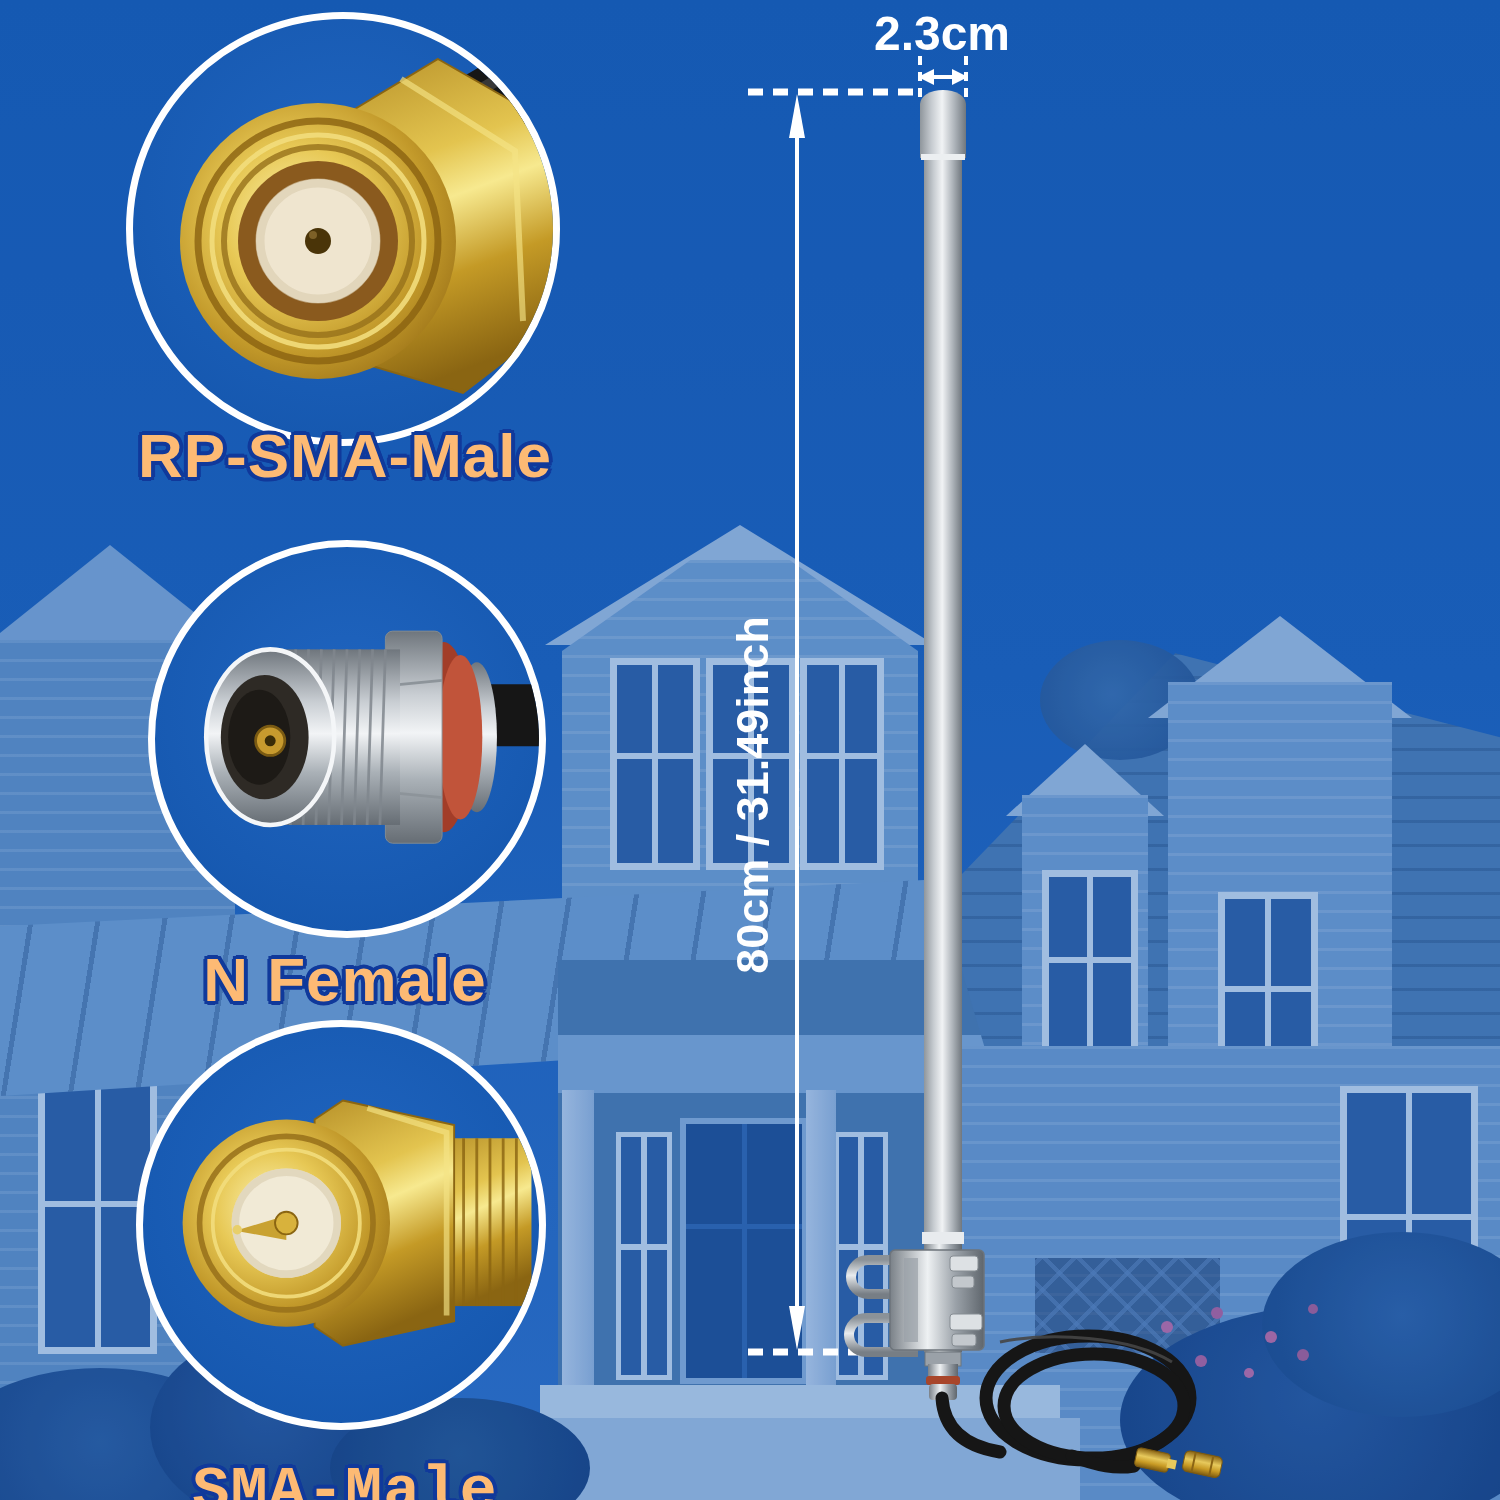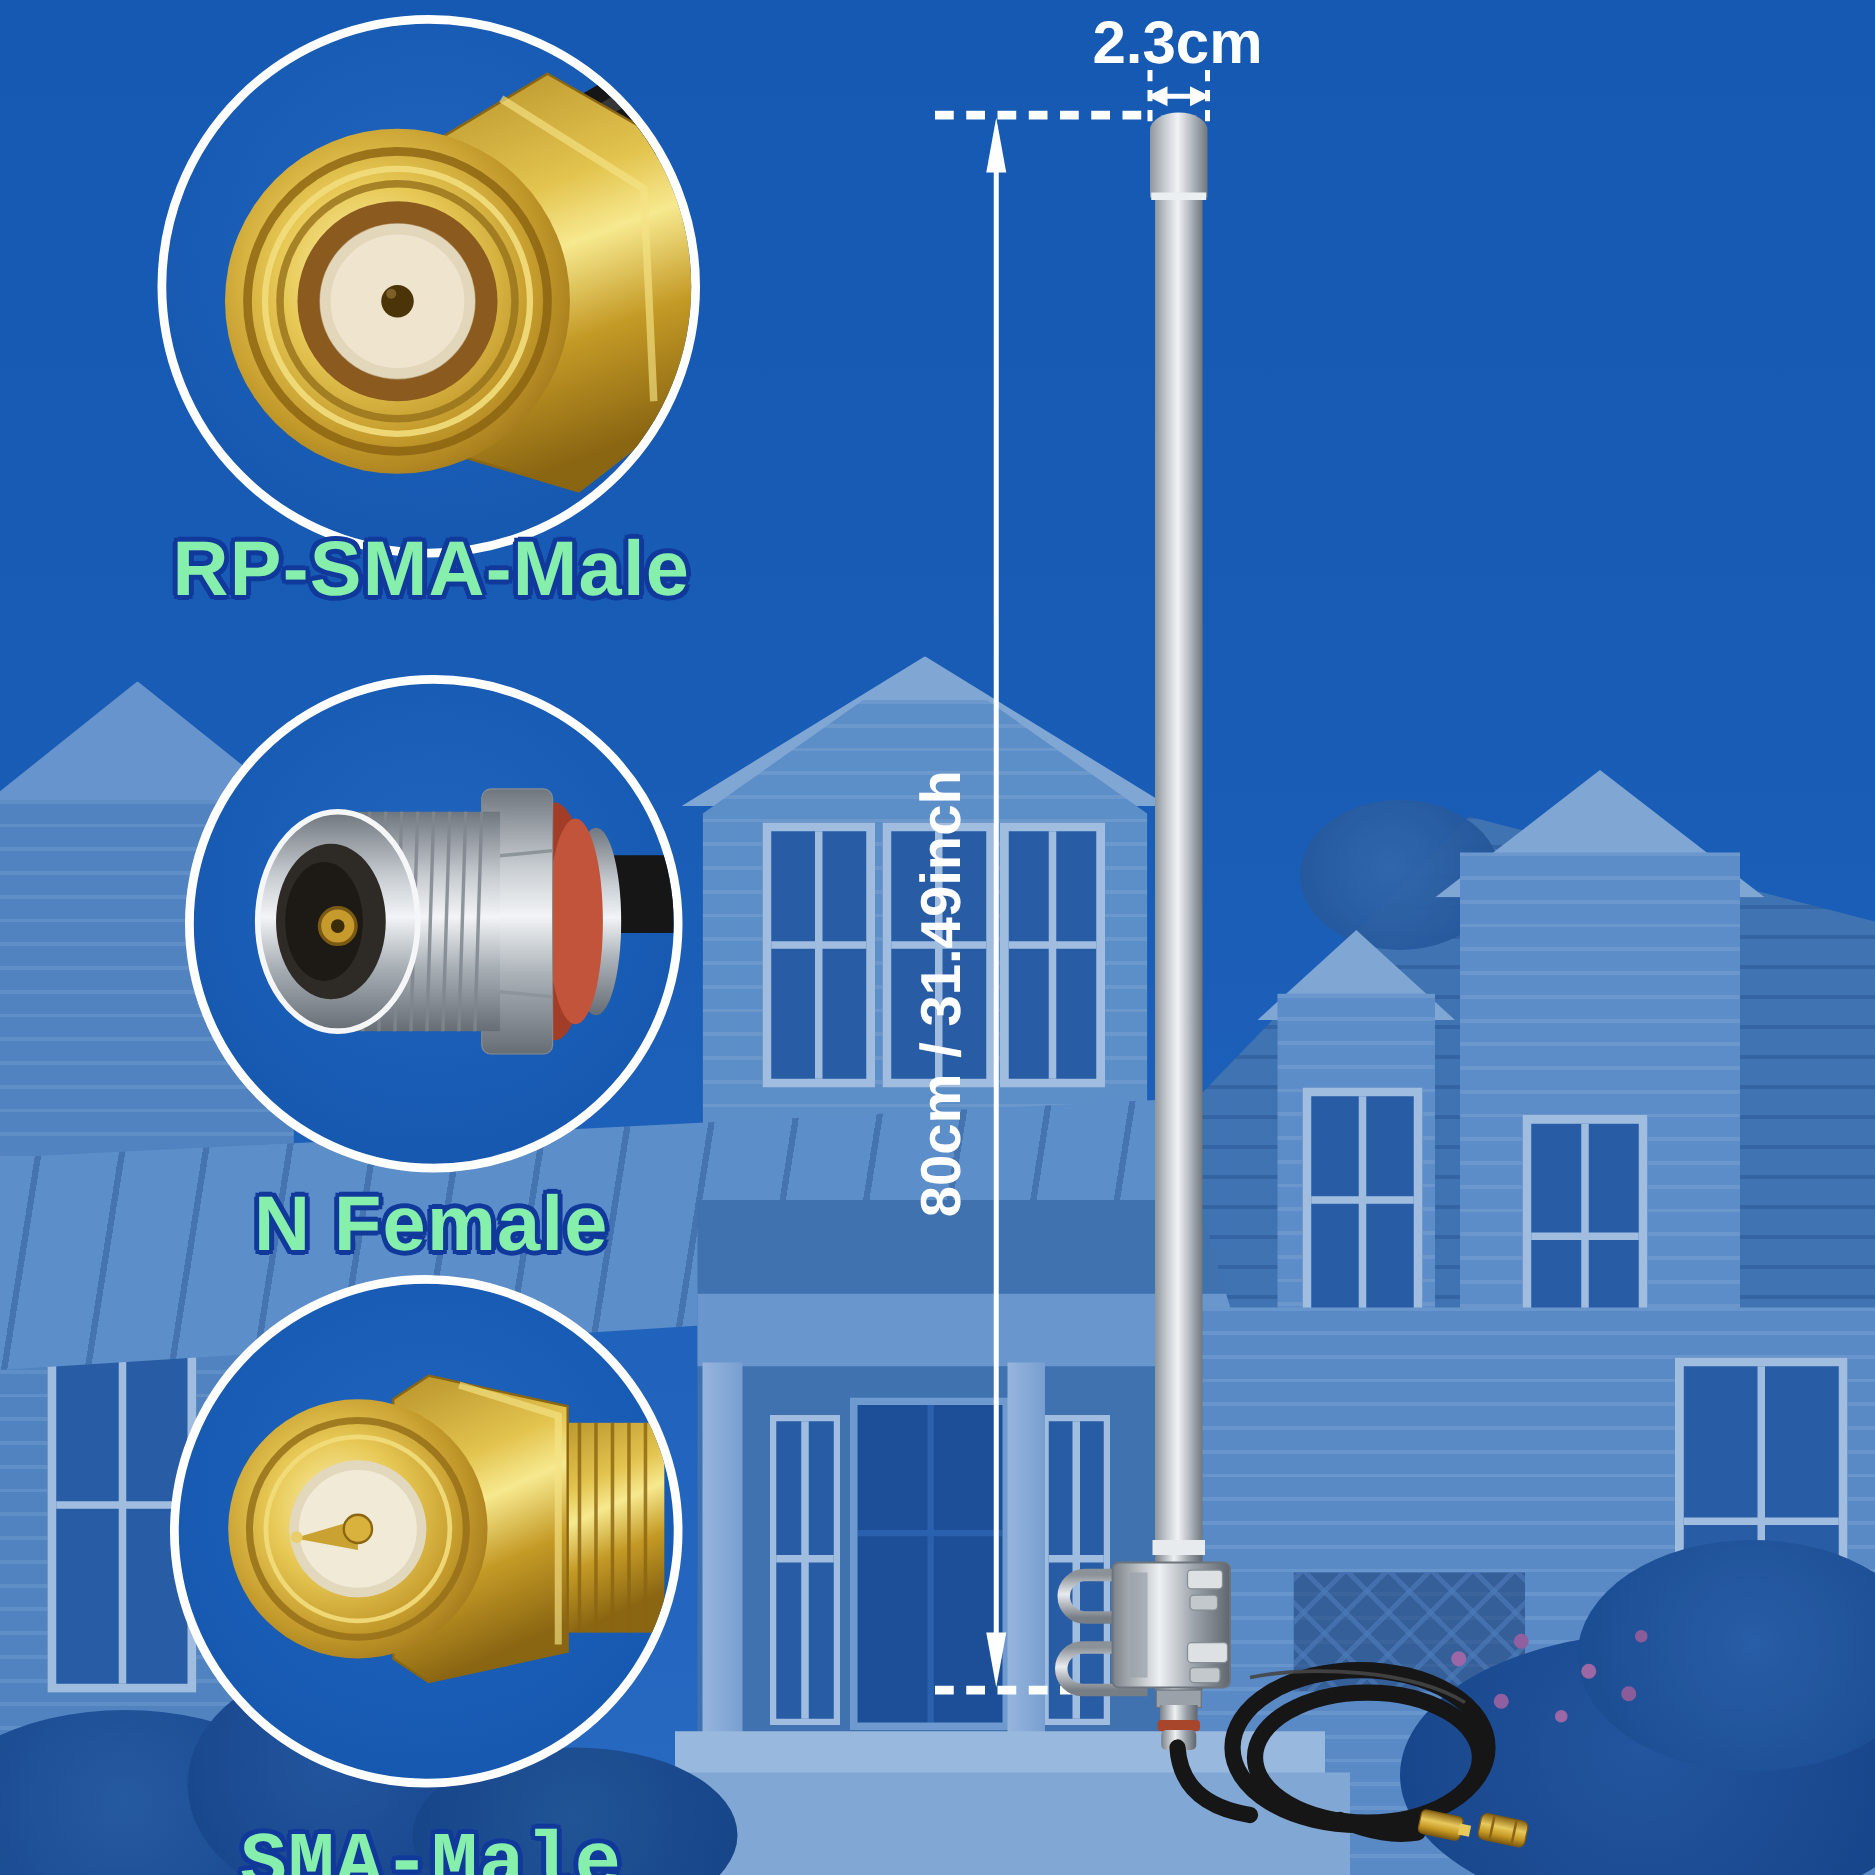--- a/index.html
+++ b/index.html
@@ -18,21 +18,21 @@
        background-size:6px 100%,100% 6px;background-position:center top,0 46%;background-repeat:no-repeat;}
   .post{background:linear-gradient(90deg,#b7cce8,#92b1d8);}
   .bush{border-radius:50%;}
   #tint{position:absolute;inset:0;background:rgba(20,88,180,0.20);}
   
   .inset{position:absolute;border-radius:50%;border:7px solid #ffffff;box-sizing:border-box;
          overflow:hidden;background:radial-gradient(circle at 50% 42%,#2065c0 0%,#1557ae 85%);}
   .inset svg{position:absolute;inset:0;width:100%;height:100%;}
   
   .conn-label{position:absolute;left:45px;width:600px;text-align:center;
-      font-weight:bold;font-size:62px;letter-spacing:1px;color:#86efac;
+      font-weight:bold;font-size:62px;letter-spacing:1px;color:#fdba74;
       text-shadow:-4px 0 0 #10399b,4px 0 0 #10399b,0 -4px 0 #10399b,0 4px 0 #10399b,
                   -3px -3px 0 #10399b,3px 3px 0 #10399b,-3px 3px 0 #10399b,3px -3px 0 #10399b;}
   #antenna-layer{position:absolute;inset:0;width:1500px;height:1500px;}
   .dim-text{font-family:"Liberation Sans", sans-serif;font-weight:bold;fill:#ffffff;}
 </style>
 </head>
 <body>
 
 <div id="scene">
   <div class="abs sky"></div>

